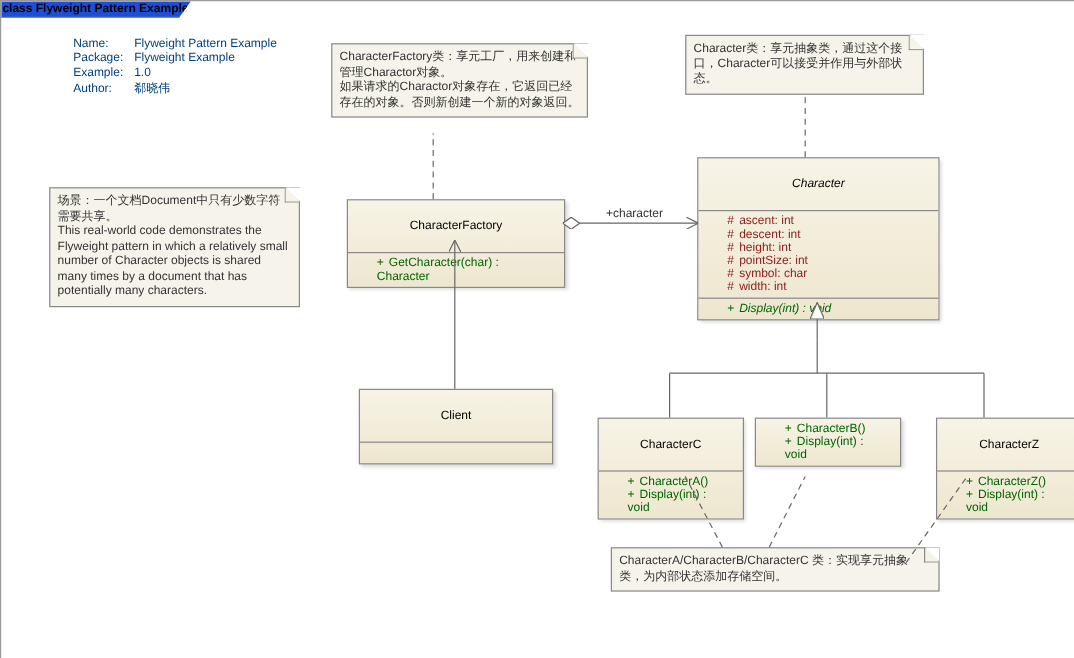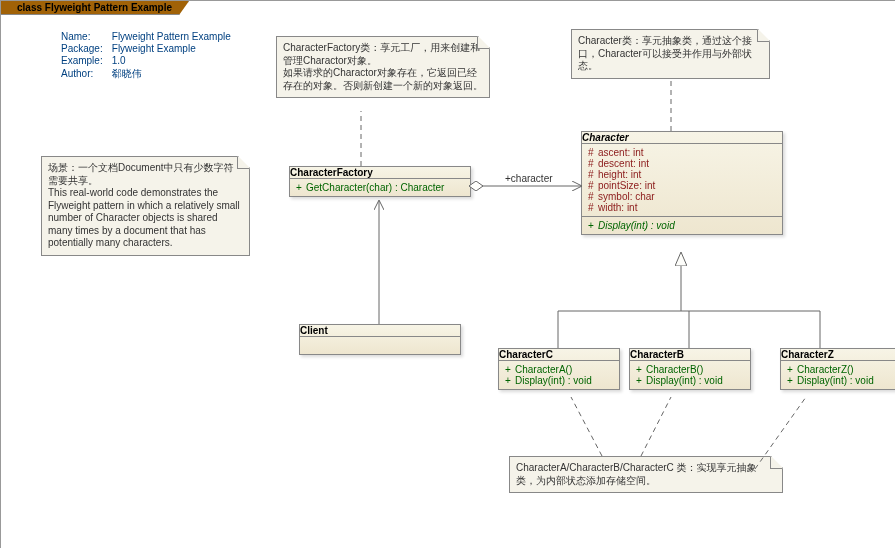--- a/index.html
+++ b/index.html
@@ -1,28 +1,28 @@
 <!DOCTYPE html>
 <html><head>
 <meta charset="utf-8">
 <style>
 body{margin:0;font-family:Arial,sans-serif;font-size:10px;background:#fff}
 .canvas{position:relative;width:895px;height:548px;border:1px solid #999}
-.frame-tab{position:absolute;top:0;left:0;border:1px solid #888;border-top:none;border-left:none;padding:1px 16px;background:#a16207;font-weight:bold;font-size:10px;clip-path:polygon(0 0,100% 0,calc(100% - 10px) 100%,0 100%)}
+.frame-tab{position:absolute;top:0;left:0;border:1px solid #888;border-top:none;border-left:none;padding:1px 1px;background:#1d4ed8;font-weight:bold;font-size:10px;clip-path:polygon(0 0,100% 0,calc(100% - 10px) 100%,0 100%)}
 .meta{position:absolute;color:#004080}
 .meta .lbl{color:#004080;font-weight:normal;display:inline-block;width:48px}
 .meta .val{color:#004080}
 .meta div{margin-bottom:1px}
 .note{position:absolute;background:#f5f3ea;border:1px solid #888;padding:5px 6px;color:#333;line-height:1.25}
 .note::before{content:"";position:absolute;top:-1px;right:-1px;width:12px;height:12px;background:#fff;clip-path:polygon(100% 0,0 0,100% 100%)}
 .note::after{content:"";position:absolute;top:-1px;right:-1px;width:12px;height:12px;border-left:1px solid #888;border-bottom:1px solid #888;clip-path:polygon(0 0,100% 100%,0 100%);background:#f5f3ea}
 .class-box{position:absolute;background:linear-gradient(#f7f4e6,#eee6cf);border:1px solid #888;box-shadow:2px 2px 3px rgba(0,0,0,0.15)}
-.class-title{text-align:left;padding:0;font-weight:bold;border-bottom:1px solid #888}
+.class-title{text-align:center;padding:16px;font-weight:normal;border-bottom:1px solid #888}
 .class-title.abstract{font-style:italic}
-.compartment{padding:3px 6px;border-bottom:1px solid #888;min-height:8px}
+.compartment{padding:3px 24px;border-bottom:1px solid #888;min-height:8px}
 .compartment:last-child{border-bottom:none}
 .attr{color:#8b1a1a}
 .op{color:#006400}
 .vis{display:inline-block;width:10px}
 svg.lines{position:absolute;top:0;left:0;width:895px;height:548px;pointer-events:none}
 .assoc-label{position:absolute;font-size:10px;color:#333}
 </style>
 </head>
 <body>
 
@@ -68,21 +68,20 @@
 
   <div class="class-box" style="top:347px;left:497px;width:120px">
     <div class="class-title">CharacterC</div>
     <div class="compartment op">
       <div><span class="vis">+</span><span>CharacterA()</span></div>
       <div><span class="vis">+</span><span>Display(int) : void</span></div>
     </div>
   </div>
 
   <div class="class-box" style="top:347px;left:628px;width:120px">
-    <div class="class-title">CharacterB</div>
     <div class="compartment op">
       <div><span class="vis">+</span><span>CharacterB()</span></div>
       <div><span class="vis">+</span><span>Display(int) : void</span></div>
     </div>
   </div>
 
   <div class="class-box" style="top:347px;left:779px;width:120px">
     <div class="class-title">CharacterZ</div>
     <div class="compartment op">
       <div><span class="vis">+</span><span>CharacterZ()</span></div>

